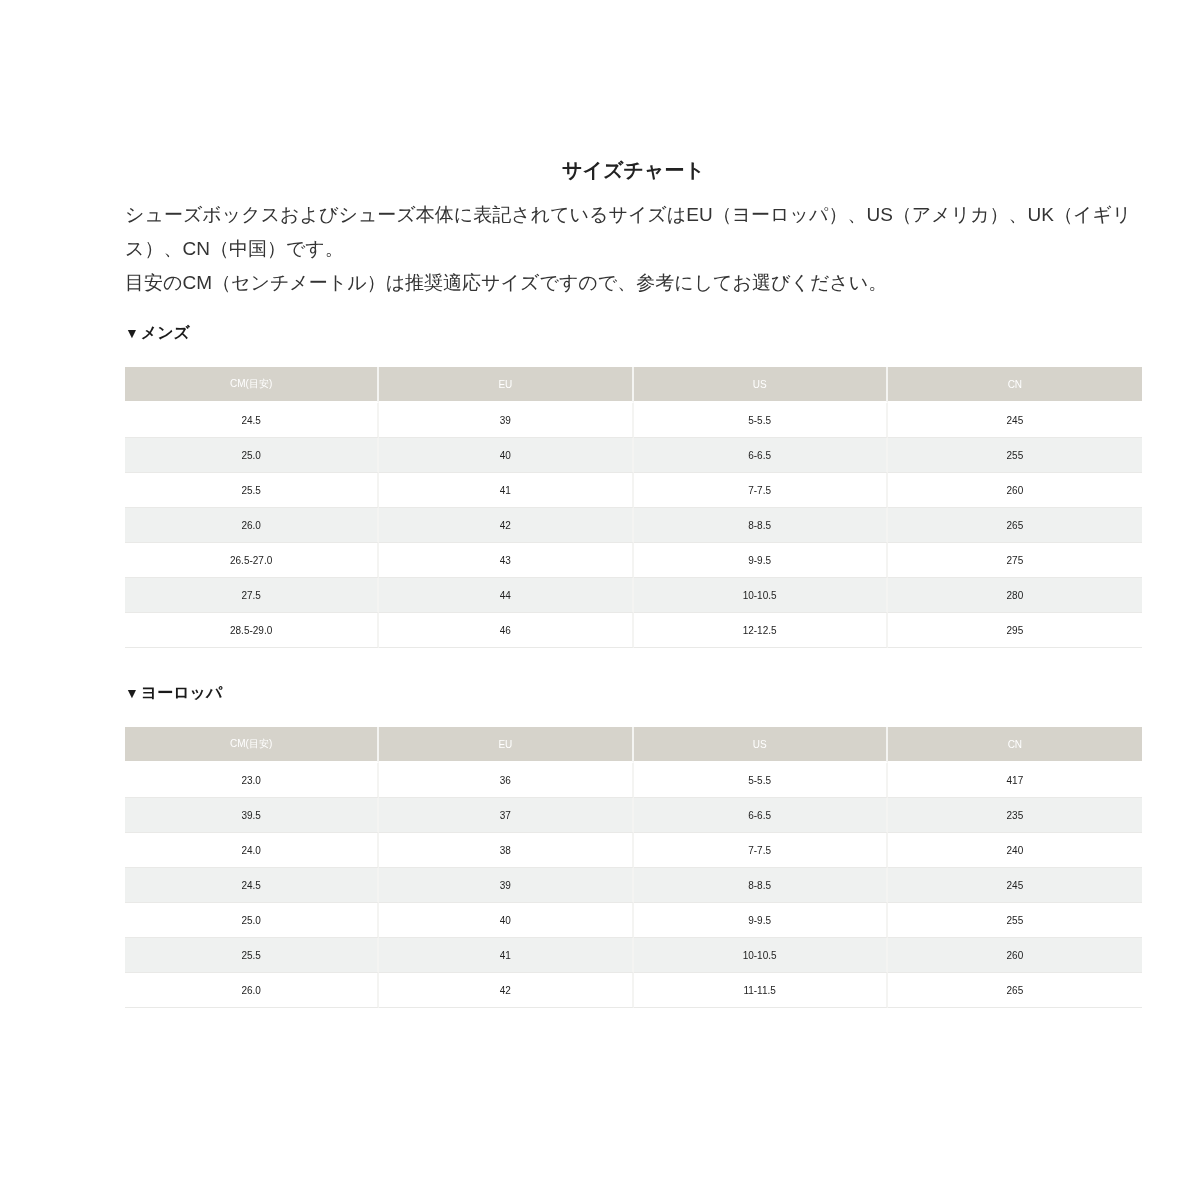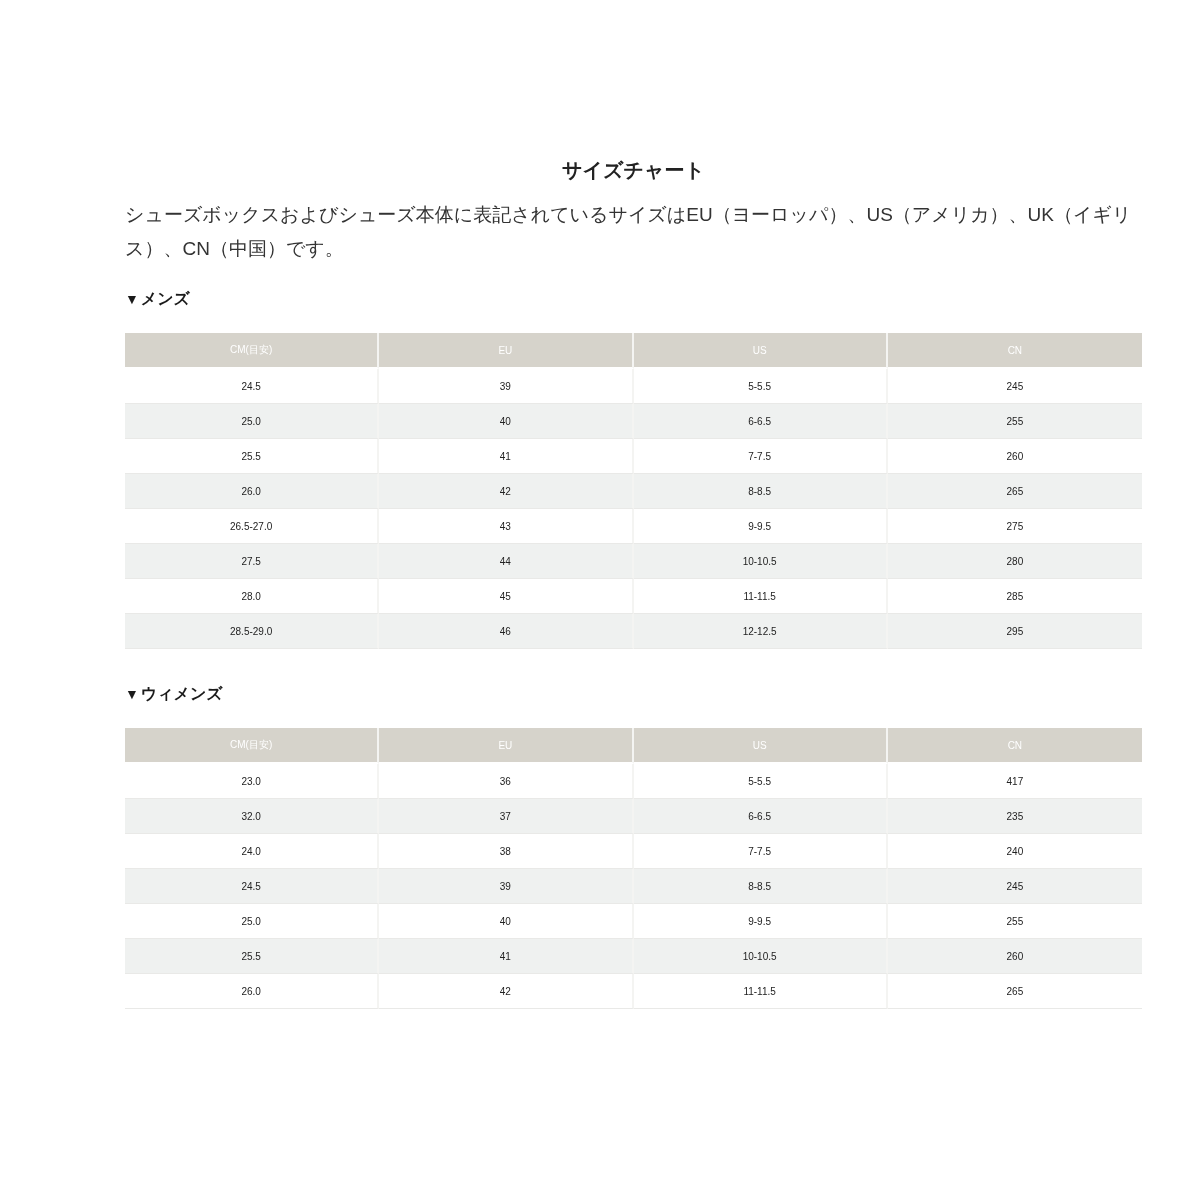--- a/index.html
+++ b/index.html
@@ -93,20 +93,21 @@
 </style>
 </head>
 <body>
 
 <div class="page">
 
   <h1 class="page-title">サイズチャート</h1>
 
   <div class="intro">
     <div>シューズボックスおよびシューズ本体に表記されているサイズはEU（ヨーロッパ）、US（アメリカ）、UK（イギリス）、CN（中国）です。</div>
+    <div>目安のCM（センチメートル）は推奨適応サイズですので、参考にしてお選びください。</div>
   </div>
 
   <div class="section-heading">
     <span class="tri">▼</span>
     <span>メンズ</span>
   </div>
 
   <table class="size-table">
     <thead>
         <tr>
@@ -147,57 +148,51 @@
           <td>9-9.5</td>
           <td>275</td>
         </tr>
         <tr>
           <td>27.5</td>
           <td>44</td>
           <td>10-10.5</td>
           <td>280</td>
         </tr>
         <tr>
-          <td>28.0</td>
-          <td>45</td>
-          <td>11-11.5</td>
-          <td>285</td>
-        </tr>
-        <tr>
           <td>28.5-29.0</td>
           <td>46</td>
           <td>12-12.5</td>
           <td>295</td>
         </tr>
       </tbody>
   </table>
 
   <div class="section-heading second">
     <span class="tri">▼</span>
-    <span>ウィメンズ</span>
+    <span>ヨーロッパ</span>
   </div>
 
   <table class="size-table">
     <thead>
         <tr>
           <th>CM(目安)</th>
           <th>EU</th>
           <th>US</th>
           <th>CN</th>
         </tr>
       </thead>
     <tbody>
         <tr>
           <td>23.0</td>
           <td>36</td>
           <td>5-5.5</td>
           <td>417</td>
         </tr>
         <tr>
-          <td>32.0</td>
+          <td>39.5</td>
           <td>37</td>
           <td>6-6.5</td>
           <td>235</td>
         </tr>
         <tr>
           <td>24.0</td>
           <td>38</td>
           <td>7-7.5</td>
           <td>240</td>
         </tr>

